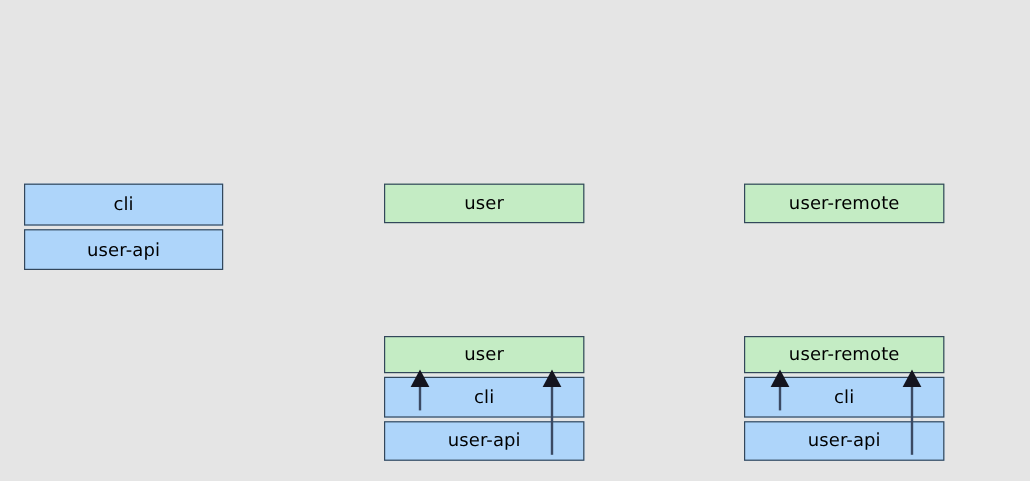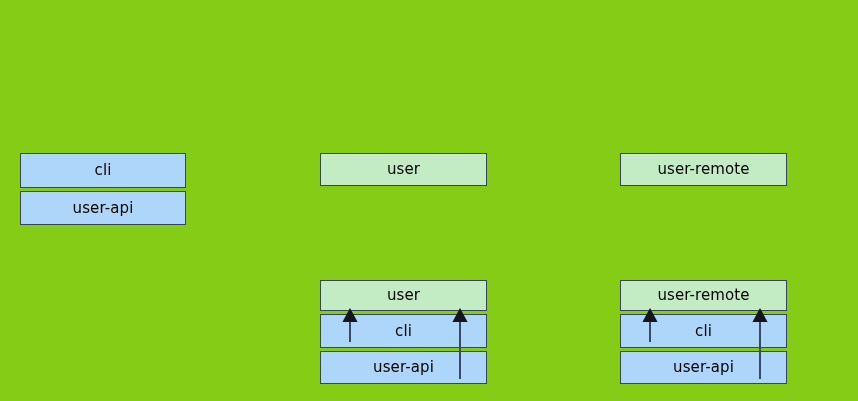--- a/index.html
+++ b/index.html
@@ -15,21 +15,21 @@
     overflow: hidden;
     font-family: "DejaVu Sans", "Liberation Sans", sans-serif;
   }
 
   #canvas {
     position: absolute;
     left: 0;
     top: 0;
     width: 858px;
     height: 401px;
-    background: #84cc16;
+    background: #e5e5e5;
   }
 
   
   .group {
     position: absolute;
     display: flex;
     flex-direction: column;
   }
 
   

